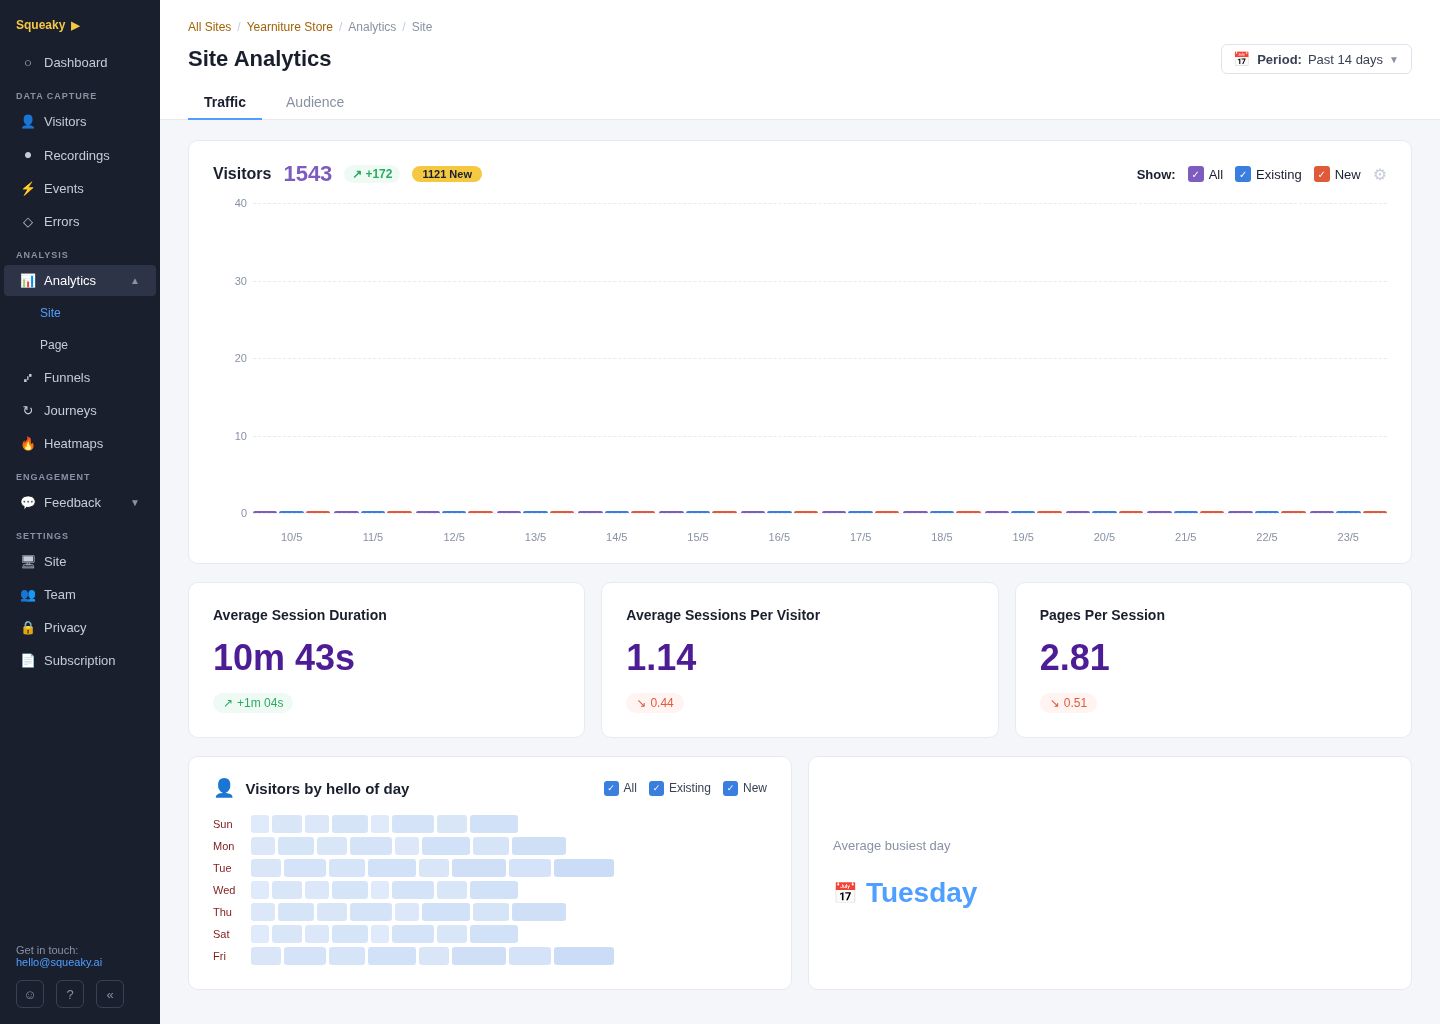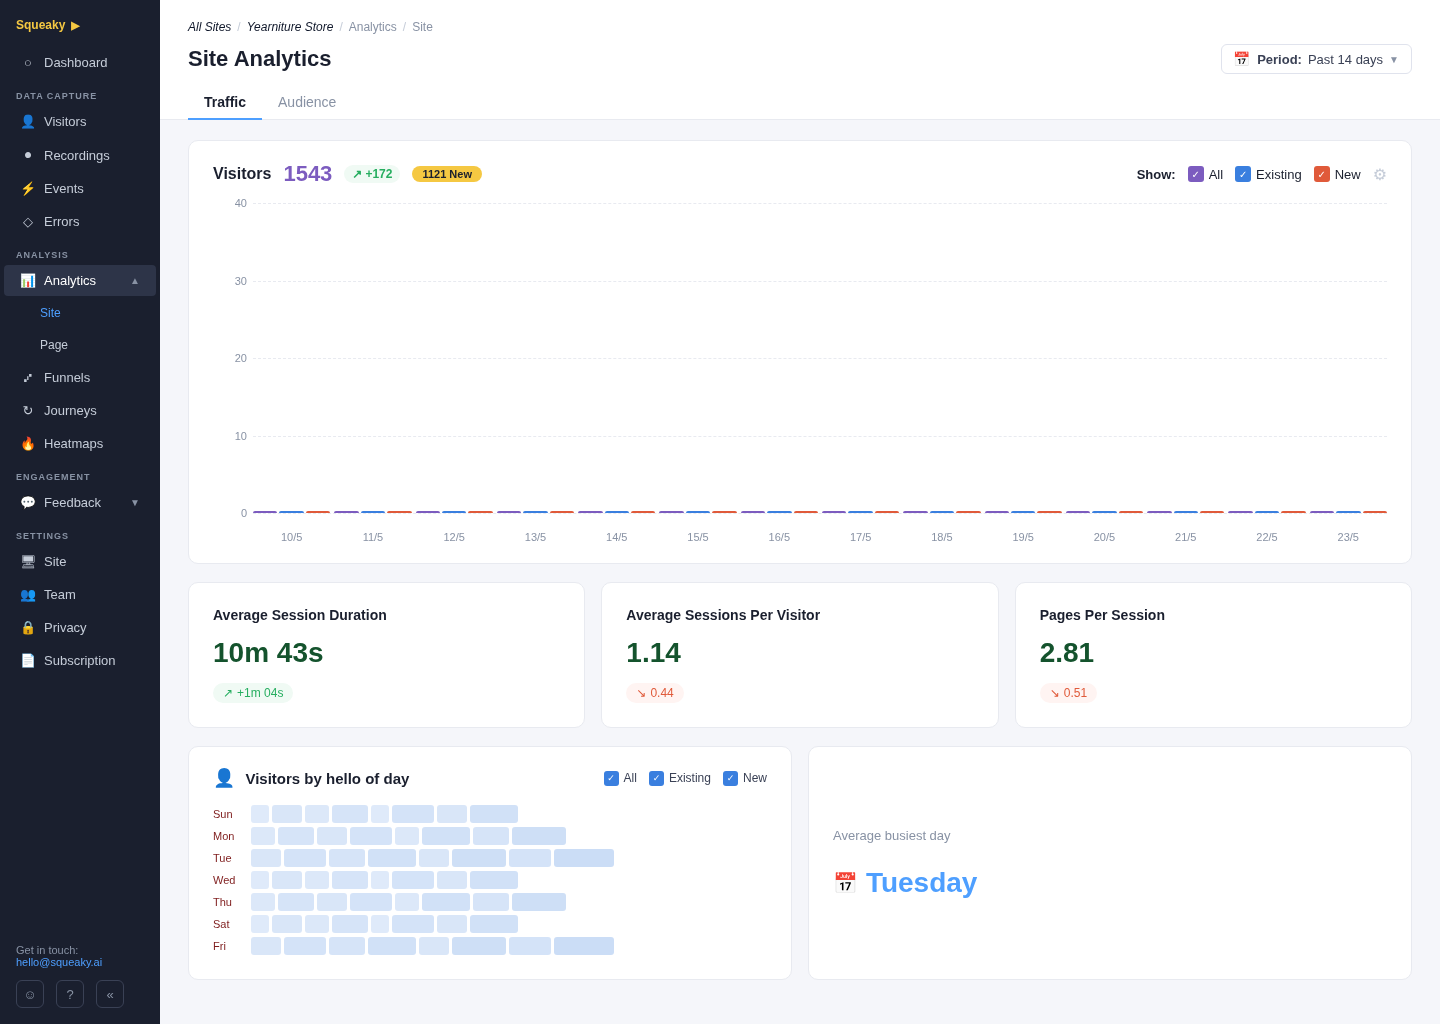--- a/index.html
+++ b/index.html
@@ -90,21 +90,21 @@
       border-bottom: 1px solid #e8eaf0;
     }
     .breadcrumb {
       font-size: 12px;
       color: #8892a4;
       display: flex;
       align-items: center;
       gap: 6px;
       margin-bottom: 10px;
     }
-    .breadcrumb a { color: #0f172a; text-decoration: none; font-style: italic; }
+    .breadcrumb a { color: #a16207; text-decoration: none; }
     .breadcrumb .sep { color: #c5ccd8; }
     .page-header {
       display: flex;
       align-items: center;
       justify-content: space-between;
       margin-bottom: 12px;
     }
     .page-title { font-size: 22px; font-weight: 700; color: #1a1f2e; }
     .period-selector {
       display: flex;
@@ -115,21 +115,21 @@
       padding: 6px 12px;
       font-size: 13px;
       color: #3a4155;
       cursor: pointer;
       background: #fff;
     }
     .period-selector .cal-icon { color: #4e9fff; font-size: 14px; }
     .period-label-bold { font-weight: 600; }
     .tabs {
       display: flex;
-      gap: 0;
+      gap: 8px;
       border-bottom: none;
       margin-top: 0;
     }
     .tab {
       padding: 8px 16px;
       font-size: 14px;
       color: #8892a4;
       cursor: pointer;
       border-bottom: 2px solid transparent;
       margin-bottom: -1px;
@@ -276,21 +276,21 @@
       grid-template-columns: 1fr 1fr 1fr;
       gap: 16px;
     }
     .metric-card {
       background: #fff;
       border-radius: 10px;
       border: 1px solid #e8eaf0;
       padding: 24px;
     }
     .metric-card-title { font-size: 14px; font-weight: 600; color: #1a1f2e; margin-bottom: 14px; }
-    .metric-value { font-size: 28px; font-weight: 700; color: #14532d; margin-bottom: 14px; }
+    .metric-value { font-size: 36px; font-weight: 700; color: #4c1d95; margin-bottom: 14px; }
     .metric-delta {
       display: inline-flex;
       align-items: center;
       gap: 4px;
       font-size: 12px;
       padding: 3px 10px;
       border-radius: 12px;
     }
     .metric-delta.up { background: #f0faf4; color: #27ae60; }
     .metric-delta.down { background: #fff4f2; color: #e05a3a; }

